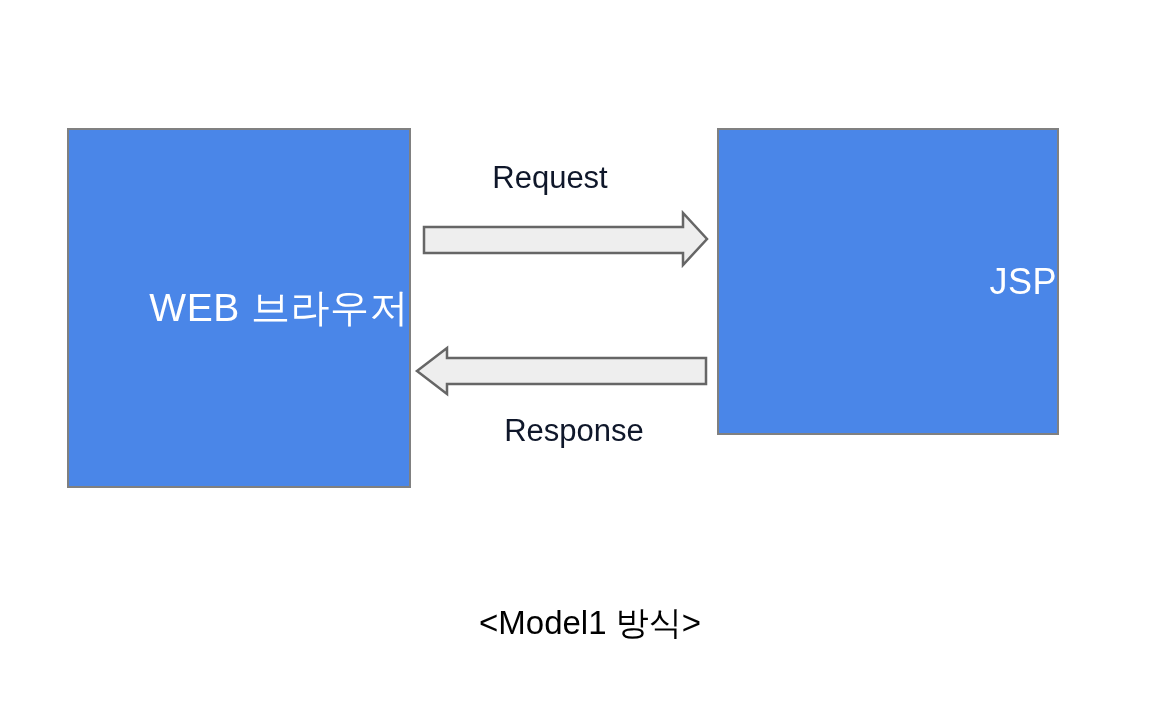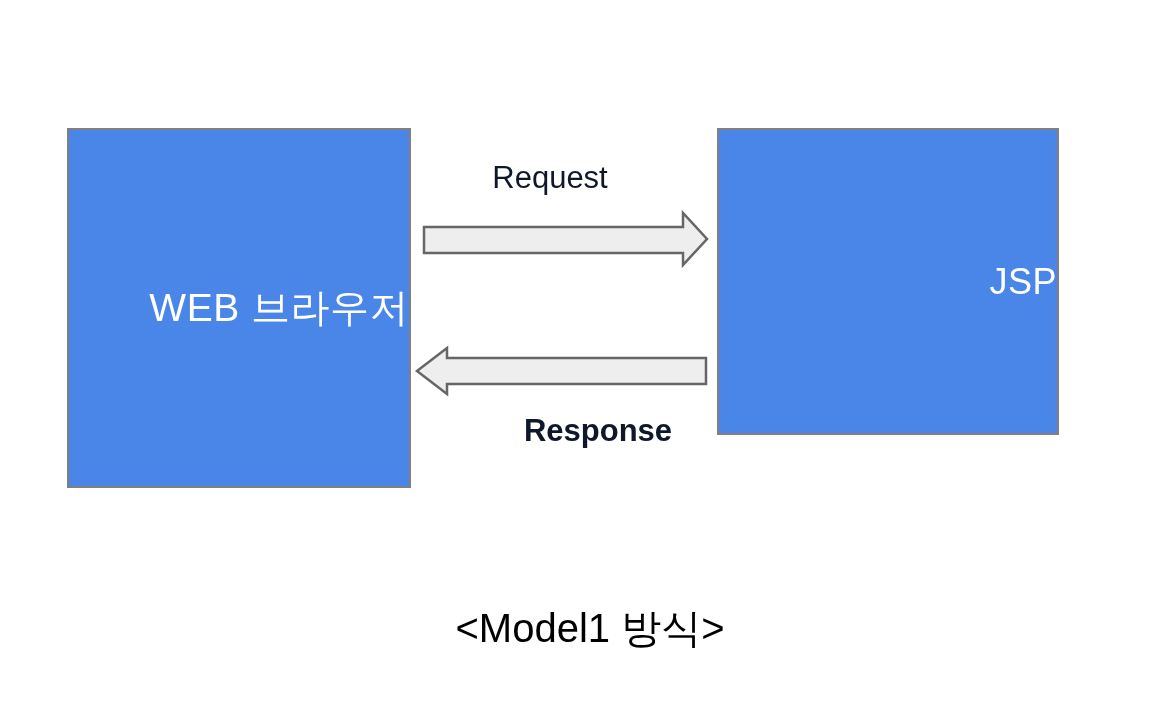--- a/index.html
+++ b/index.html
@@ -76,33 +76,32 @@
     font-weight: 400;
     white-space: nowrap;
     text-align: center;
   }
   #label-request {
     left: 400px;
     top: 160px;
     width: 300px;
   }
   #label-response {
-    left: 448px;
+    left: 424px;
     top: 413px;
     width: 300px;
-    font-weight: bold;
   }
   #diagram-caption {
     position: absolute;
     left: 290px;
     top: 601px;
     width: 600px;
     text-align: center;
     color: #000000;
-    font-size: 40px;
+    font-size: 33px;
     font-weight: 400;
     white-space: nowrap;
   }
 </style>
 </head>
 <body>
 
 <div id="canvas">
 
   <div class="node-box" id="box-web">

